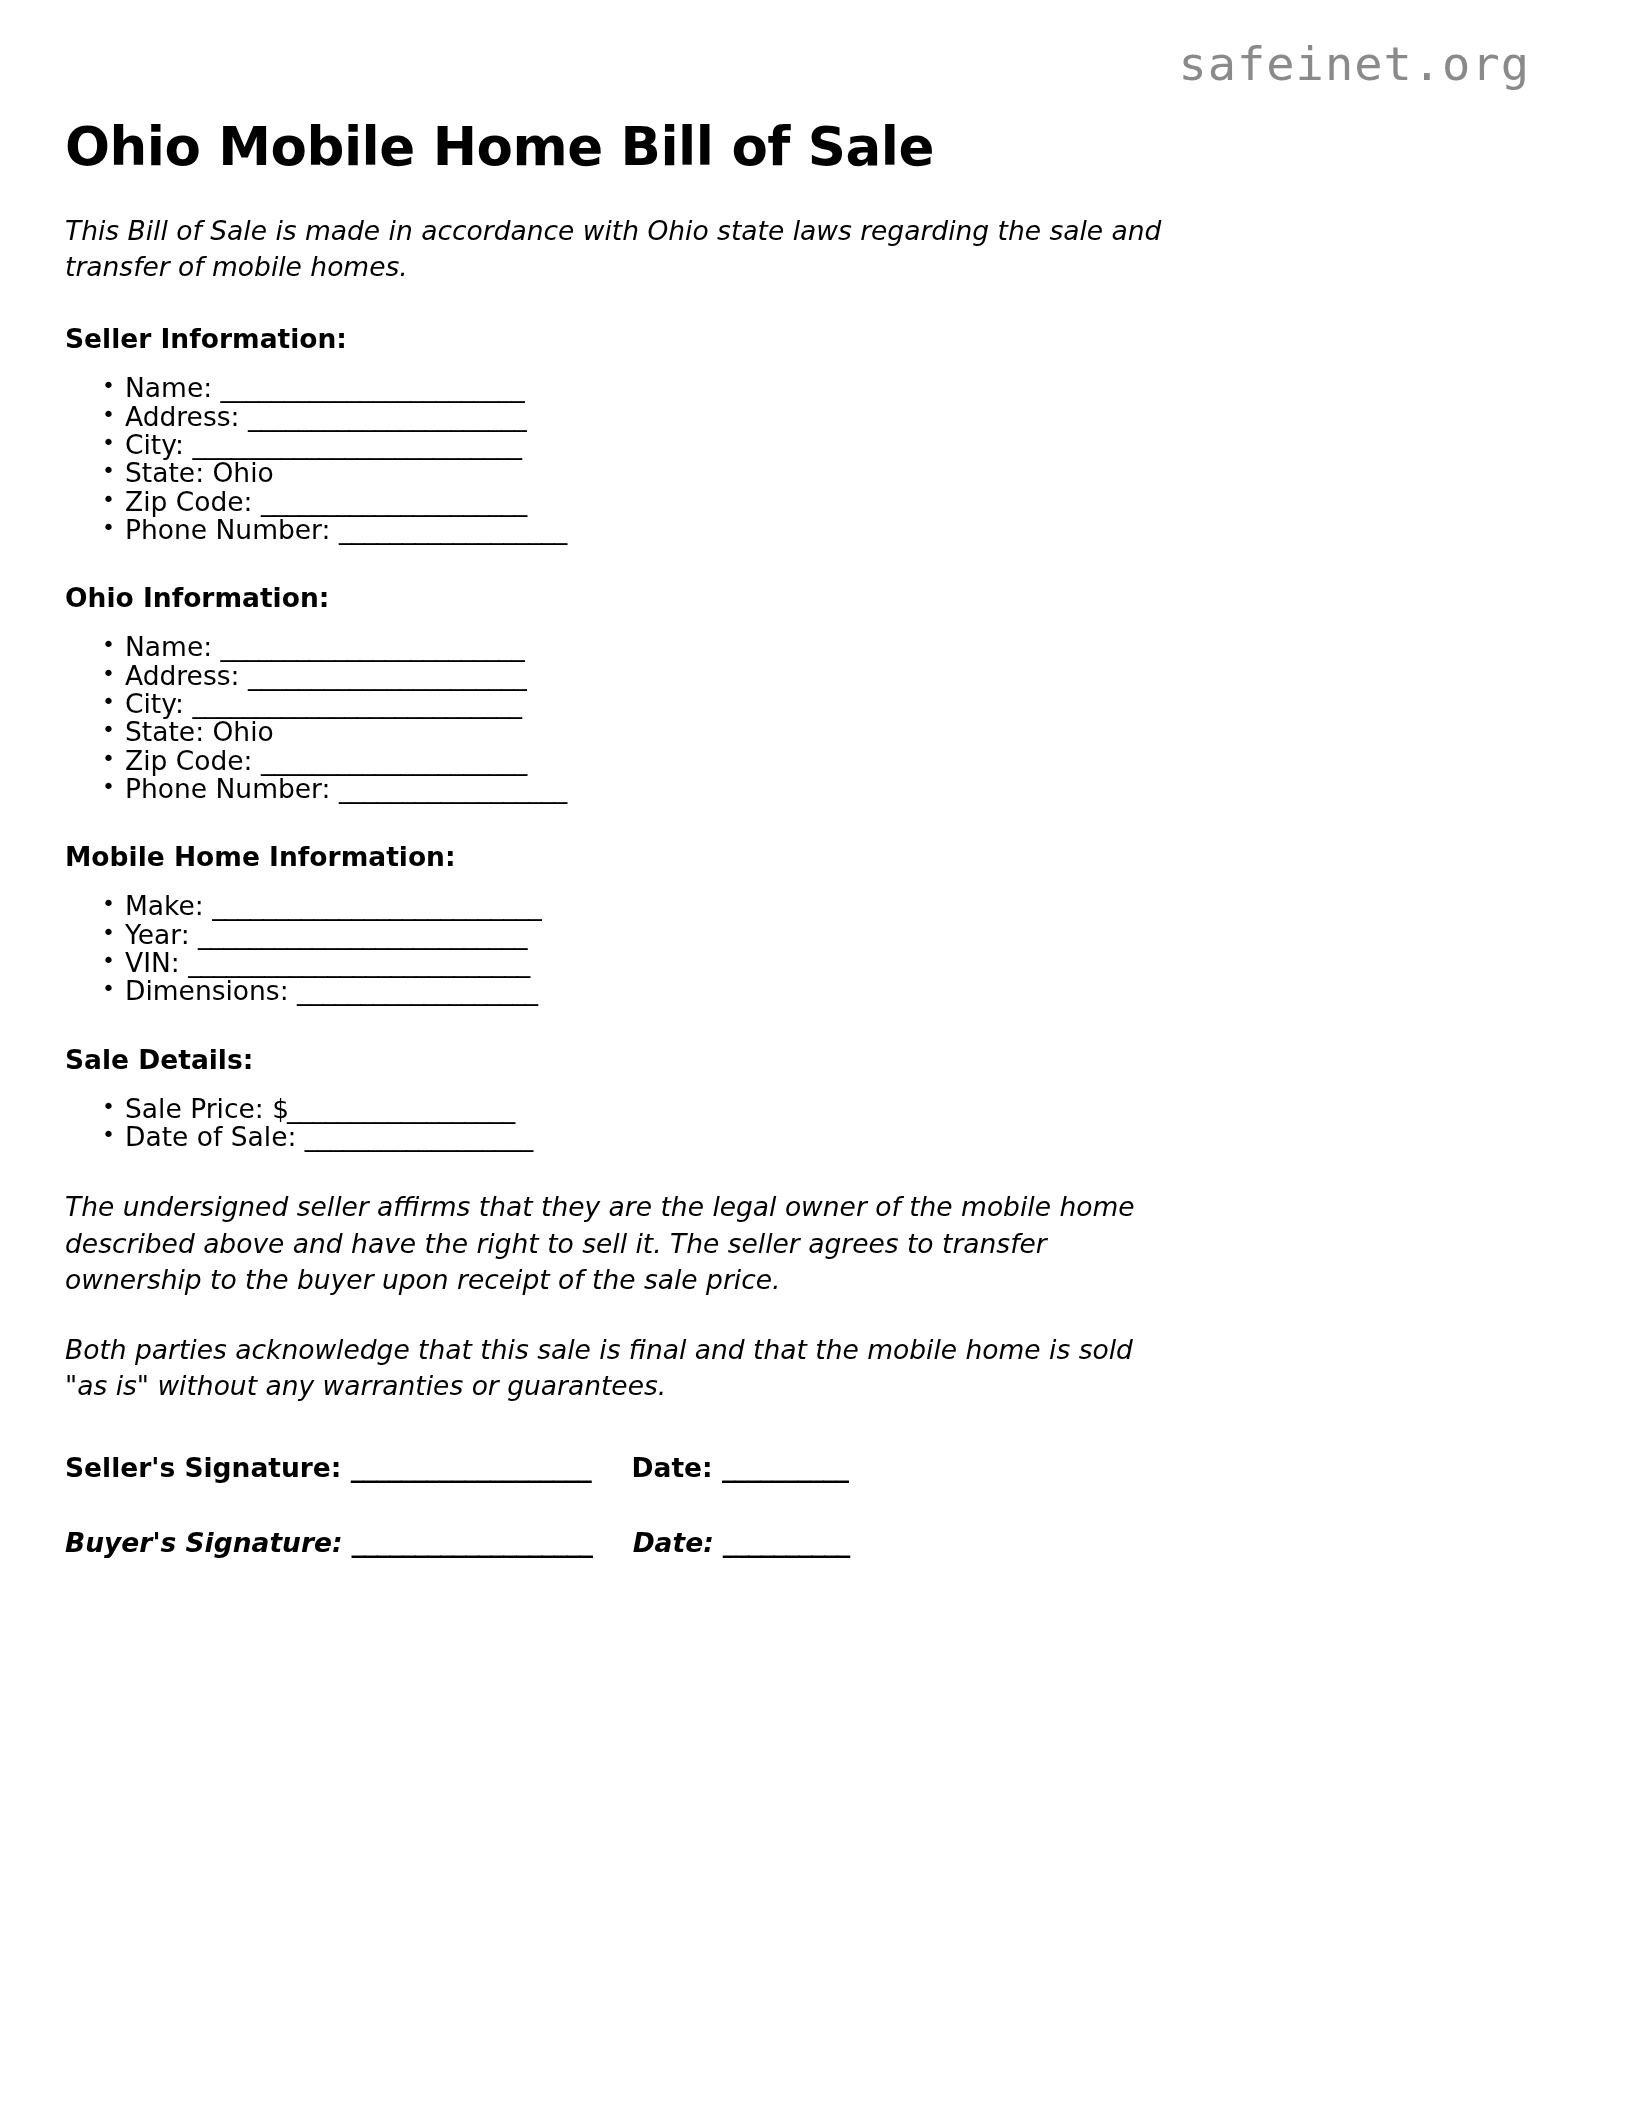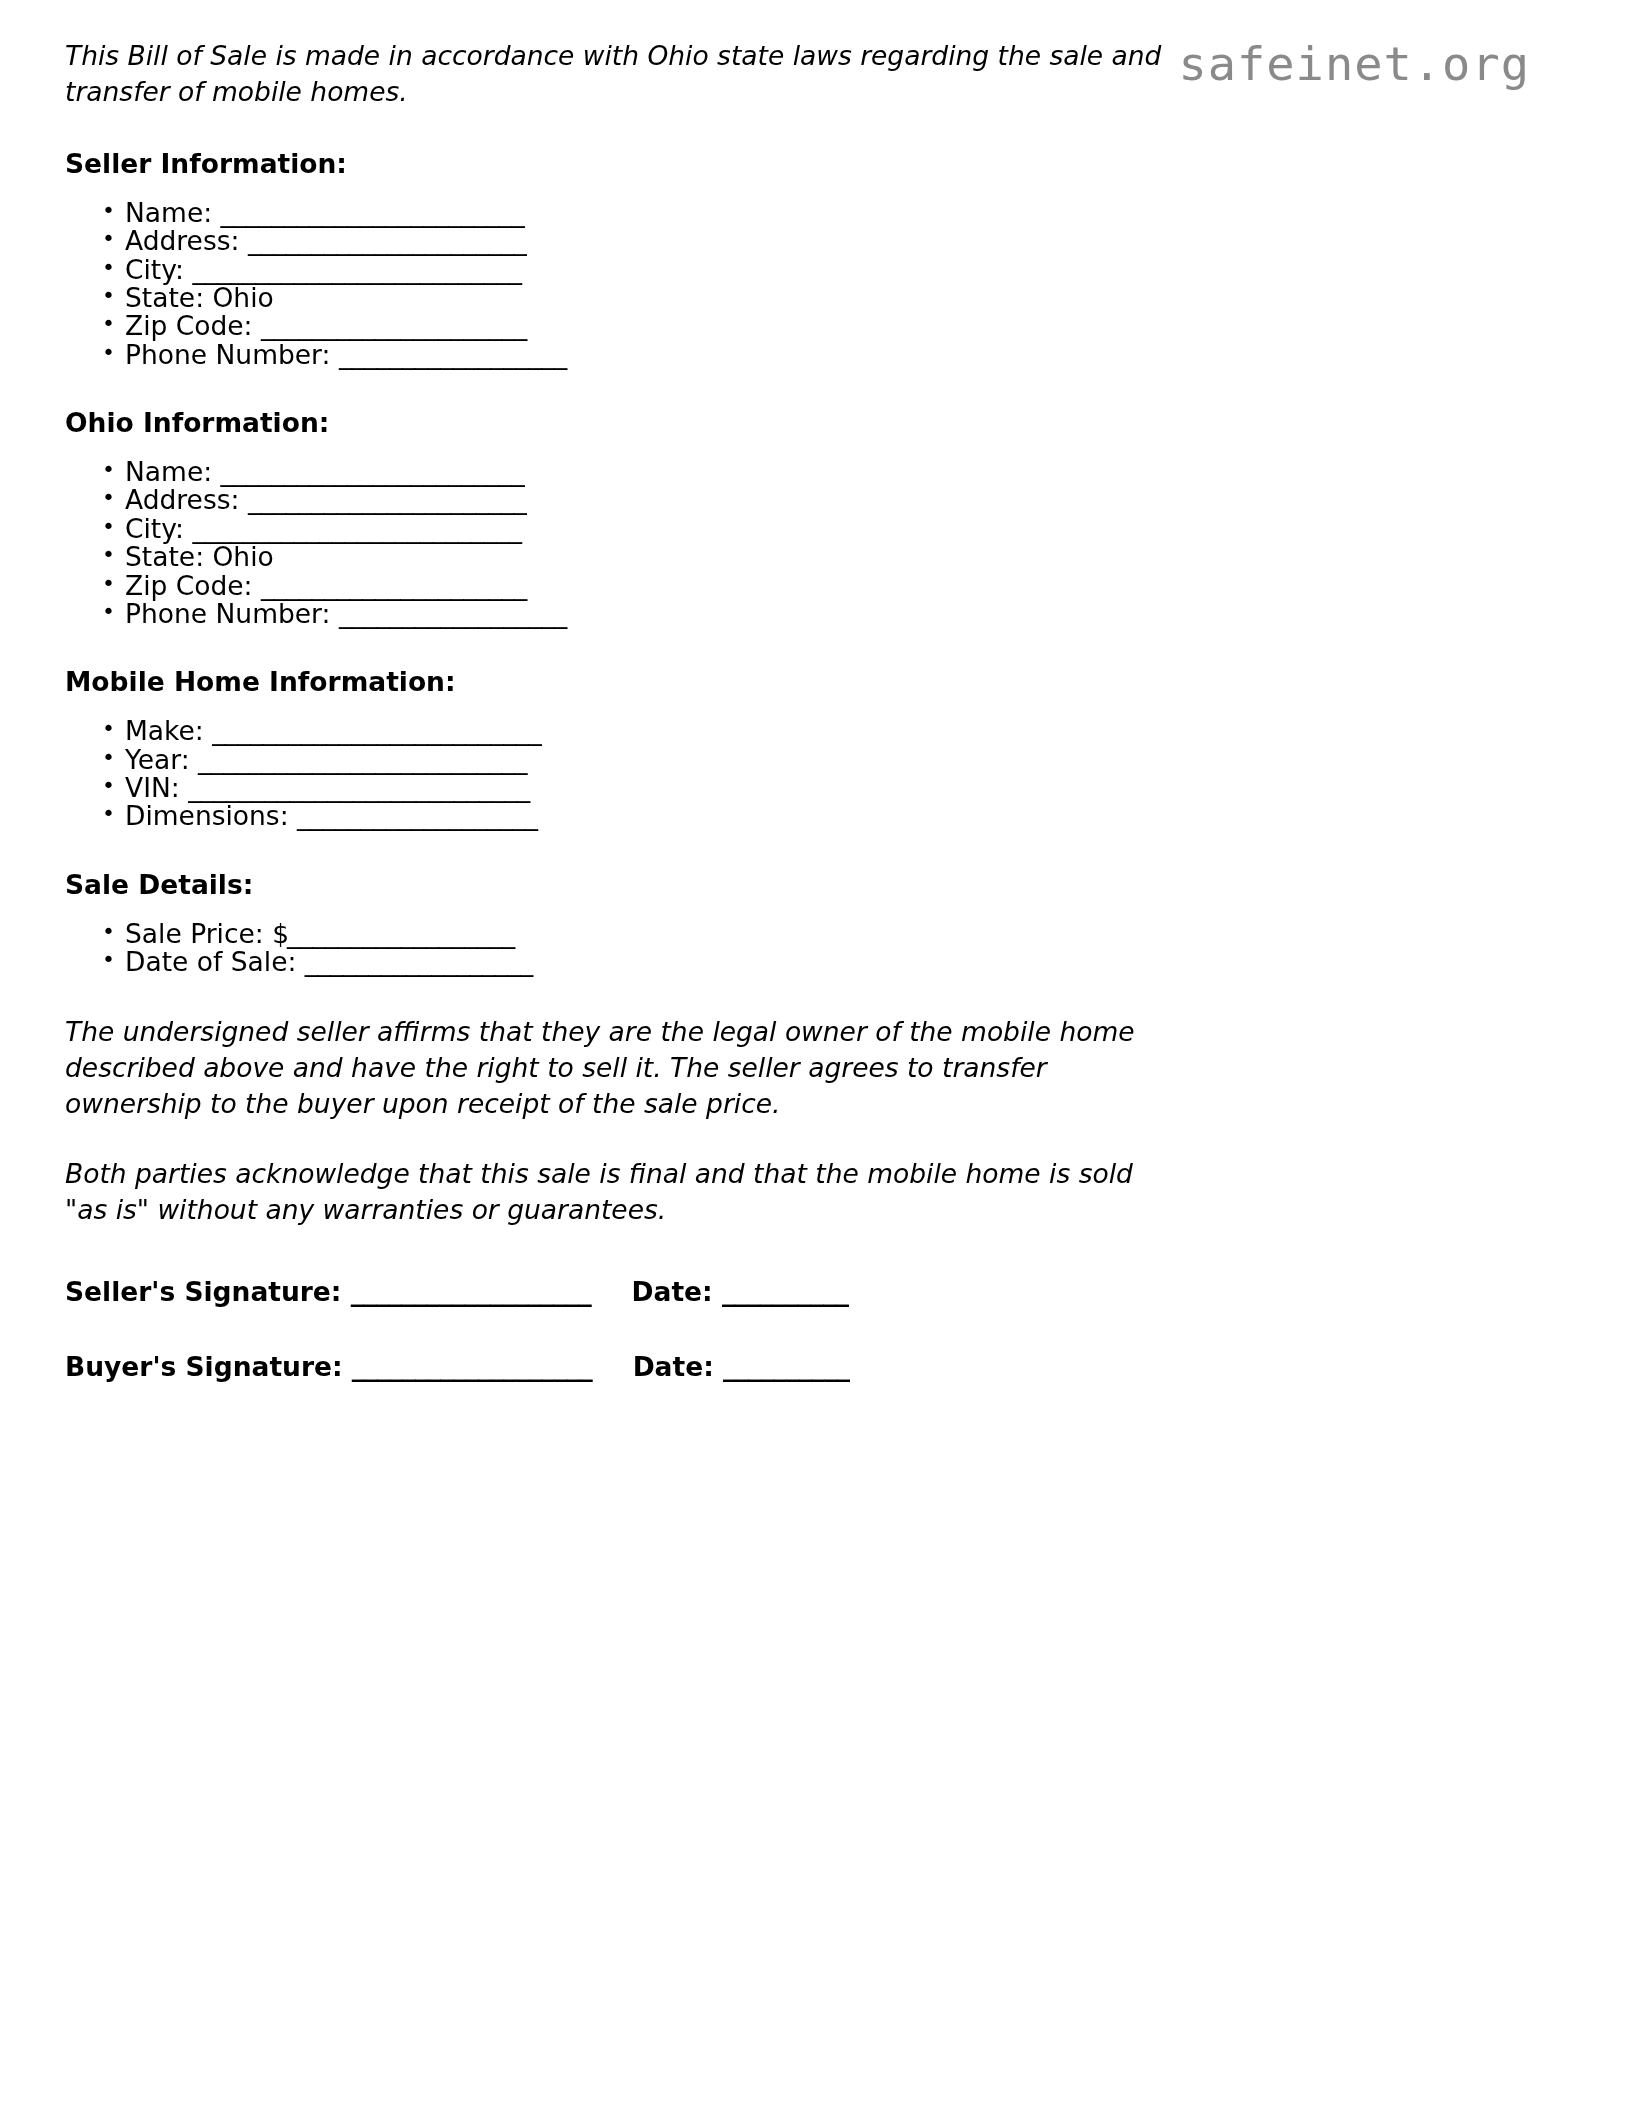--- a/index.html
+++ b/index.html
@@ -95,30 +95,31 @@
   .nospace { margin-left: -2px; }
 
   
   .sig-row {
     font-size: 26.5px;
     font-weight: bold;
     white-space: nowrap;
     margin: 0;
   }
   .sig-row.first { padding-top: 48px; }
-  .sig-row.second { padding-top: 44px; }
+  .sig-row.second { padding-top: 44px; font-style: italic; }
   .sig-gap { display: inline-block; width: 22px; }
 </style>
 </head>
 <body>
 
 <div class="page">
 
   <div class="watermark">safeinet.org</div>
 
+  <h1 class="doc-title">Ohio Mobile Home Bill of Sale</h1>
 
   <p class="para">This Bill of Sale is made in accordance with Ohio state laws regarding the sale and transfer of mobile homes.</p>
 
   <h2 class="section-heading">Seller Information:</h2>
   <ul class="fields">
     <li><span>Name:</span> <span class="blank">________________________</span></li>
     <li><span>Address:</span> <span class="blank">______________________</span></li>
     <li><span>City:</span> <span class="blank">__________________________</span></li>
     <li><span>State: Ohio</span></li>
     <li><span>Zip Code:</span> <span class="blank">_____________________</span></li>

